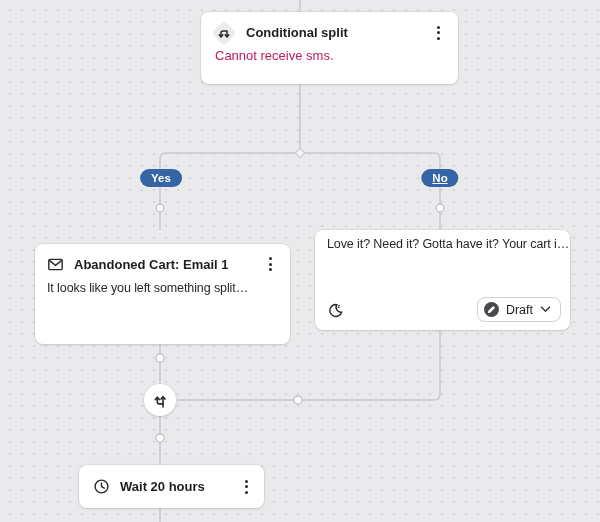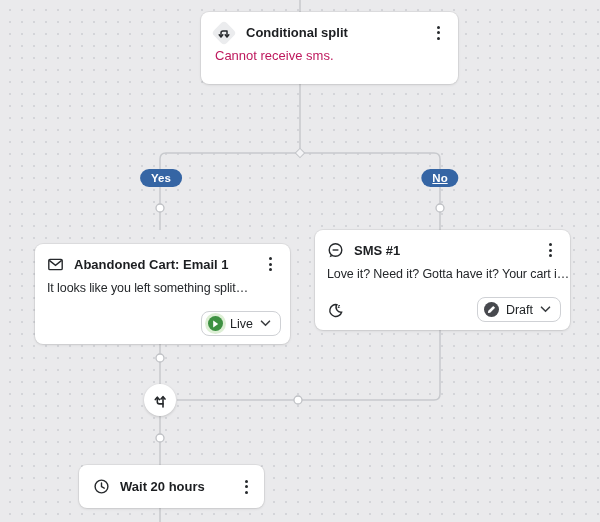--- a/index.html
+++ b/index.html
@@ -123,50 +123,24 @@
       <span class="card-title">Abandoned Cart: Email 1</span>
       <span class="kebab">
           <i></i>
           <i></i>
           <i></i>
         </span>
     </div>
     <div class="preview">It looks like you left something split…</div>
     <div class="card-footer">
       <span class="footer-spacer"></span>
-      <span class="status-btn">
-        <span class="status-dot live">
-          <svg width="7" height="8" viewBox="0 0 7 8">
-              <path d="M1.2,0.6 L6.2,4 L1.2,7.4 Z" fill="#ffffff"></path>
-            </svg>
-        </span>
-        <span class="status-label">Live</span>
-        <svg width="11" height="7" viewBox="0 0 11 7">
-          <path d="M1.5,1.2 L5.5,5.2 L9.5,1.2" fill="none" stroke="#3a3d40" stroke-width="1.6" stroke-linecap="round"></path>
-        </svg>
-      </span>
     </div>
   </div>
 
   <div class="card" id="card-sms">
-    <div class="card-header">
-      <span class="icon">
-        <svg width="17" height="17" viewBox="0 0 17 17" fill="none" stroke="#26292c" stroke-width="1.4">
-          <circle cx="8.5" cy="8" r="6.3"></circle>
-          <path d="M5.6,8 H11.4"></path>
-          <path d="M3.6,12.8 L2.6,15.2 L5.8,13.9" fill="#26292c" stroke="none"></path>
-        </svg>
-      </span>
-      <span class="card-title">SMS #1</span>
-      <span class="kebab">
-          <i></i>
-          <i></i>
-          <i></i>
-        </span>
-    </div>
     <div class="preview">Love it? Need it? Gotta have it? Your cart i…</div>
     <div class="card-footer">
       <span class="icon">
         <svg width="16" height="16" viewBox="0 0 16 16">
           <path d="M9.8,2.6 a6,6 0 1,0 4.8,7.6 a5,5 0 0,1 -4.8,-7.6 z" fill="none" stroke="#26292c" stroke-width="1.4"></path>
           <text x="10.6" y="5.8" font-size="5.6" font-weight="700" fill="#26292c" font-family="Liberation Sans, sans-serif">z</text>
         </svg>
       </span>
       <span class="status-btn">
         <span class="status-dot draft">

